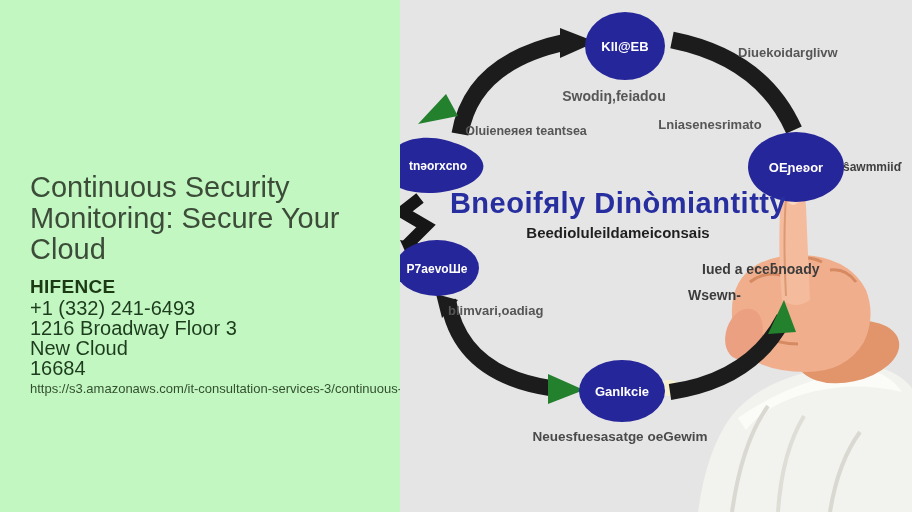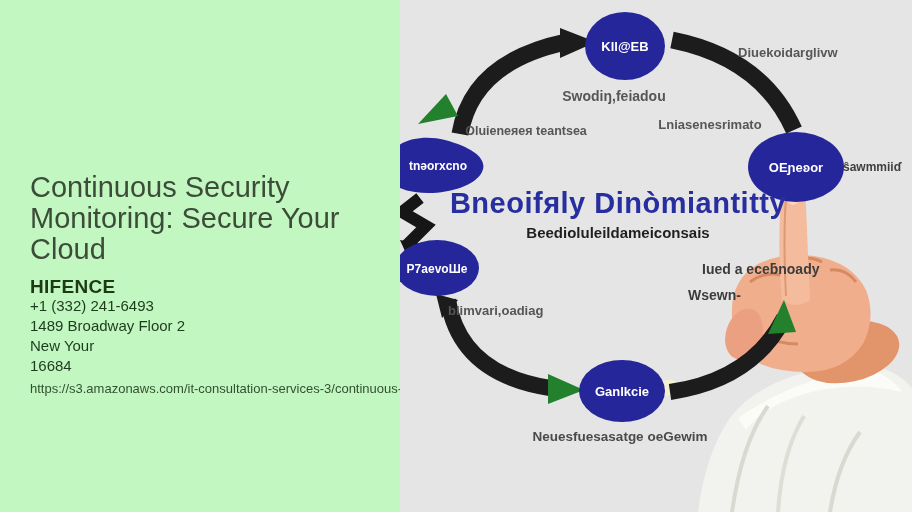--- a/index.html
+++ b/index.html
@@ -12,39 +12,39 @@
     background:#c2f7c2;
   }
   .page-title{
     position:absolute;left:30px;top:172px;width:352px;
     font-size:29px;line-height:31px;font-weight:400;color:#3c4c38;margin:0;
   }
   .company{
     position:absolute;left:30px;top:276px;
     font-size:19px;font-weight:700;color:#1c3a14;letter-spacing:.3px;
   }
-  .contact-line{position:absolute;left:30px;font-size:15px;color:#1d3b1d;}
+  .contact-line{position:absolute;left:30px;font-size:20px;color:#1d3b1d;}
   .url-line{position:absolute;left:30px;font-size:13px;color:#33502e;white-space:nowrap;}
   .right-panel{
     position:absolute;left:400px;top:0;width:512px;height:512px;background:#e5e5e5;
   }
   .right-panel svg{display:block;}
   text{font-family:"Liberation Sans",sans-serif;}
   .node-label{fill:#ffffff;font-weight:700;}
   .scatter{fill:#565656;font-weight:700;}
 </style>
 </head>
 <body>
 
 <div class="left-panel">
   <h1 class="page-title">Continuous Security Monitoring: Secure Your Cloud</h1>
   <div class="company">HIFENCE</div>
   <div class="contact-line" style="top:297px">+1 (332) 241-6493</div>
-  <div class="contact-line" style="top:317px">1489 Broadway Floor 2</div>
-  <div class="contact-line" style="top:337px">New Your</div>
+  <div class="contact-line" style="top:317px">1216 Broadway Floor 3</div>
+  <div class="contact-line" style="top:337px">New Cloud</div>
   <div class="contact-line" style="top:357px">16684</div>
   <div class="url-line" style="top:381px">https://s3.amazonaws.com/it-consultation-services-3/continuous-sec</div>
 </div>
 
 <div class="right-panel">
 <svg width="512" height="512" viewBox="0 0 512 512">
 
   <g>
     <path d="M 298 512 Q 306 452 330 418 Q 352 388 400 374 L 462 364 Q 496 368 512 388 L 512 512 Z" fill="#f2f2ee"></path>
     <path d="M 338 418 Q 392 380 464 368 Q 490 374 502 392 Q 452 380 404 394 Q 364 406 346 430 Z" fill="#fbfbf8"></path>

